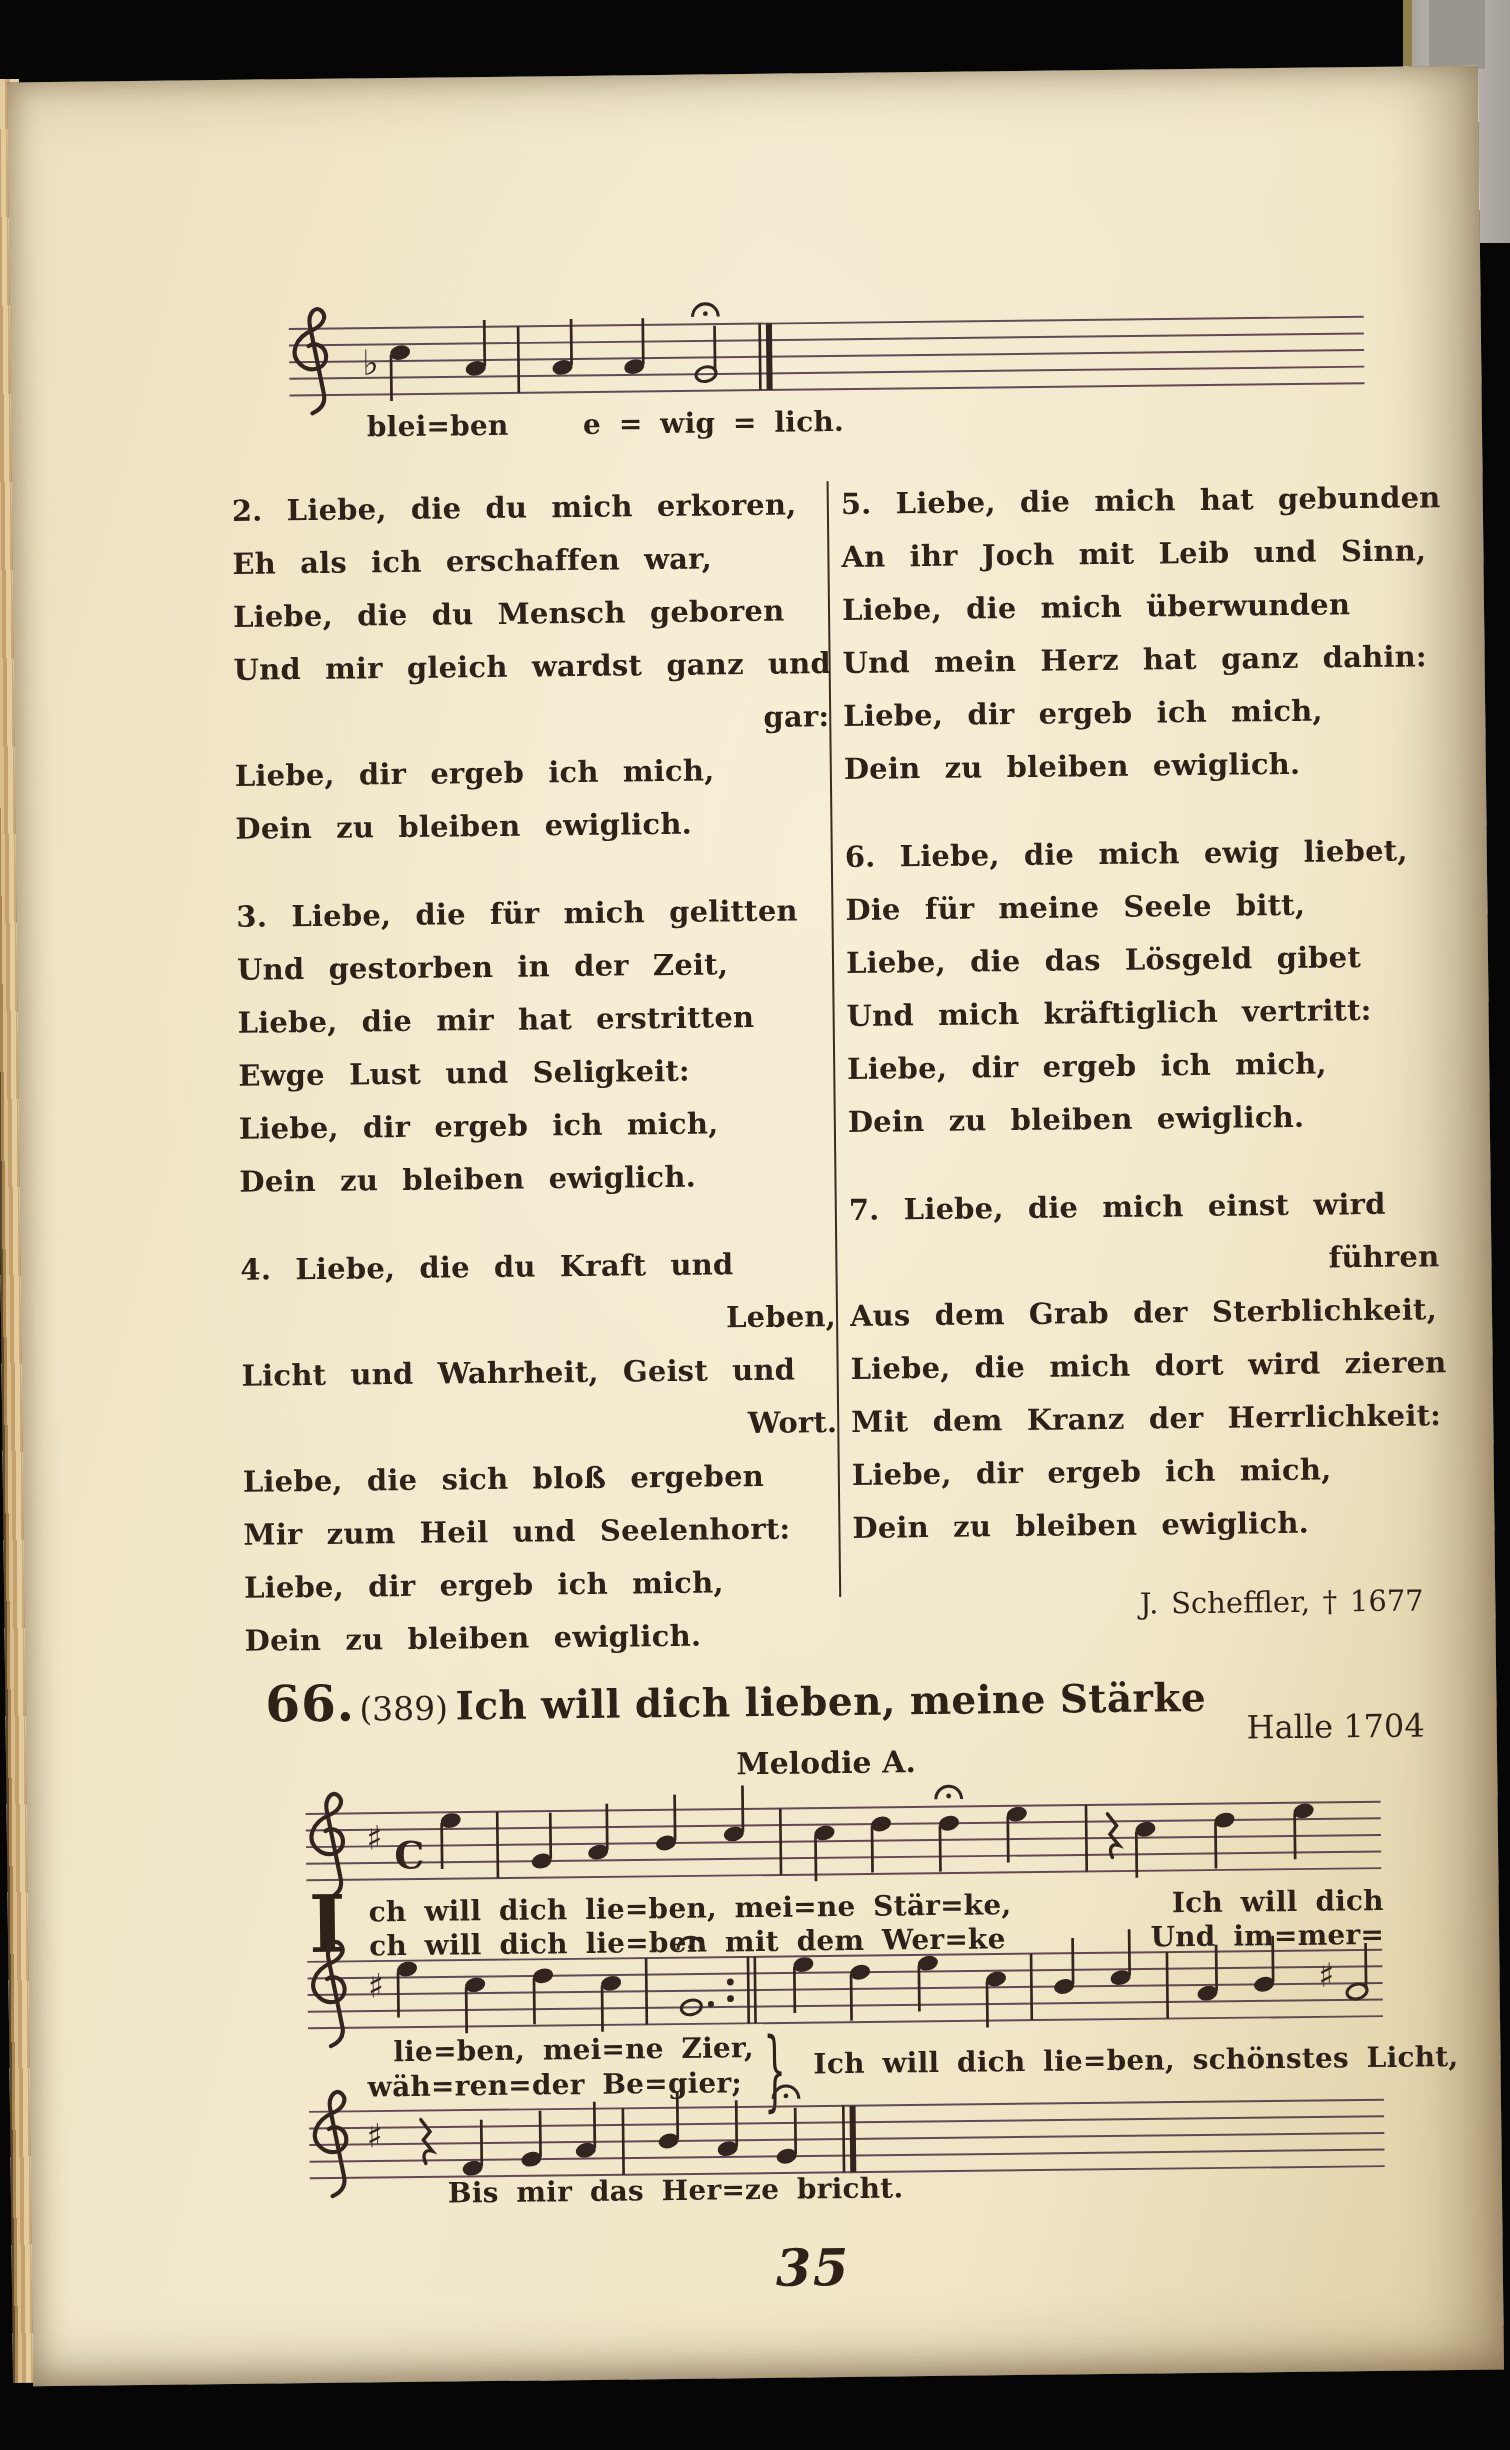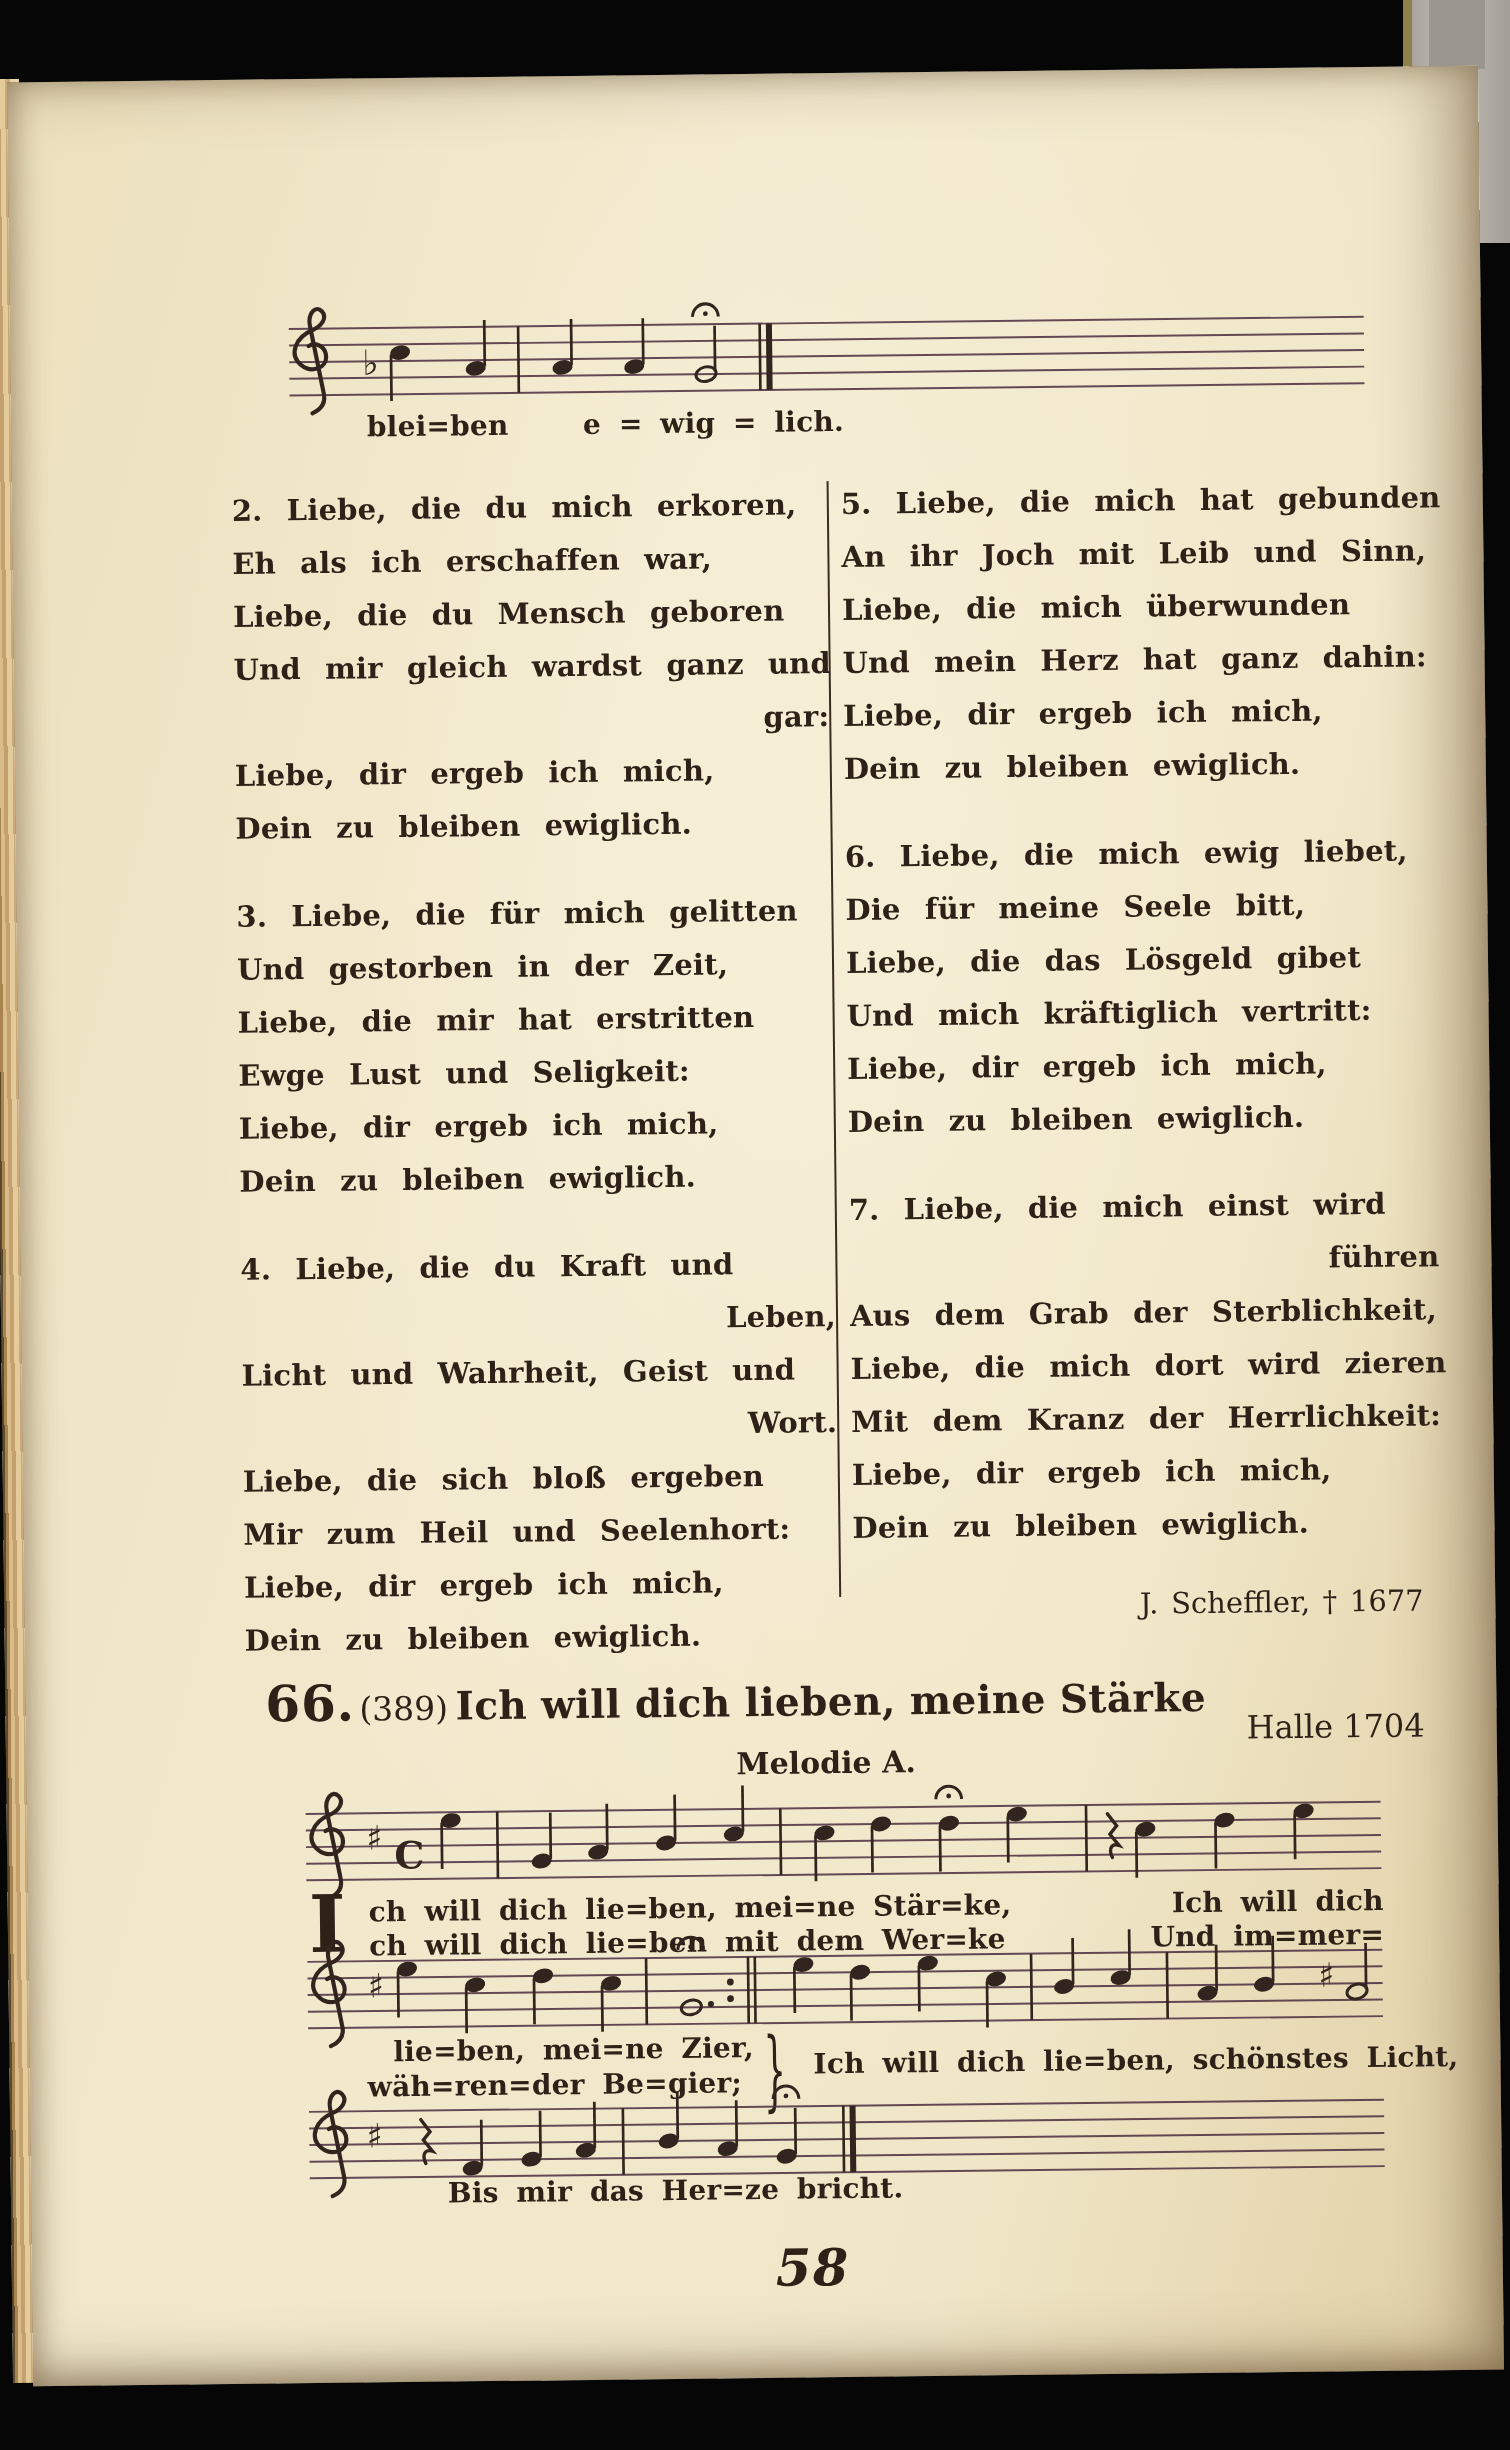--- a/index.html
+++ b/index.html
@@ -299,16 +299,16 @@
         <line x1="566" y1="102" x2="566" y2="41" stroke="#32241e" stroke-width="3.6"></line>
         <path d="M615,40 A17,17 0 0 1 649,40" fill="none" stroke="#32241e" stroke-width="4"></path>
         <circle cx="632" cy="36" r="3.2" fill="#32241e"></circle>
         <ellipse cx="632" cy="116" rx="13.5" ry="9.5" transform="rotate(-14 632 116)" fill="#32241e"></ellipse>
         <line x1="644" y1="113" x2="644" y2="52" stroke="#32241e" stroke-width="3.6"></line>
         <rect x="706" y="50" width="3.5" height="88" fill="#32241e"></rect>
         <rect x="716" y="50" width="8" height="88" fill="#32241e"></rect>
       </svg>
     <div class="abs lyric" style="left:417px;top:2099px">Bis mir das Her=ze bricht.</div>
 
-    <div class="pagenum">58</div>
+    <div class="pagenum">35</div>
   </div>
 </div>
 
 
 </body></html>

